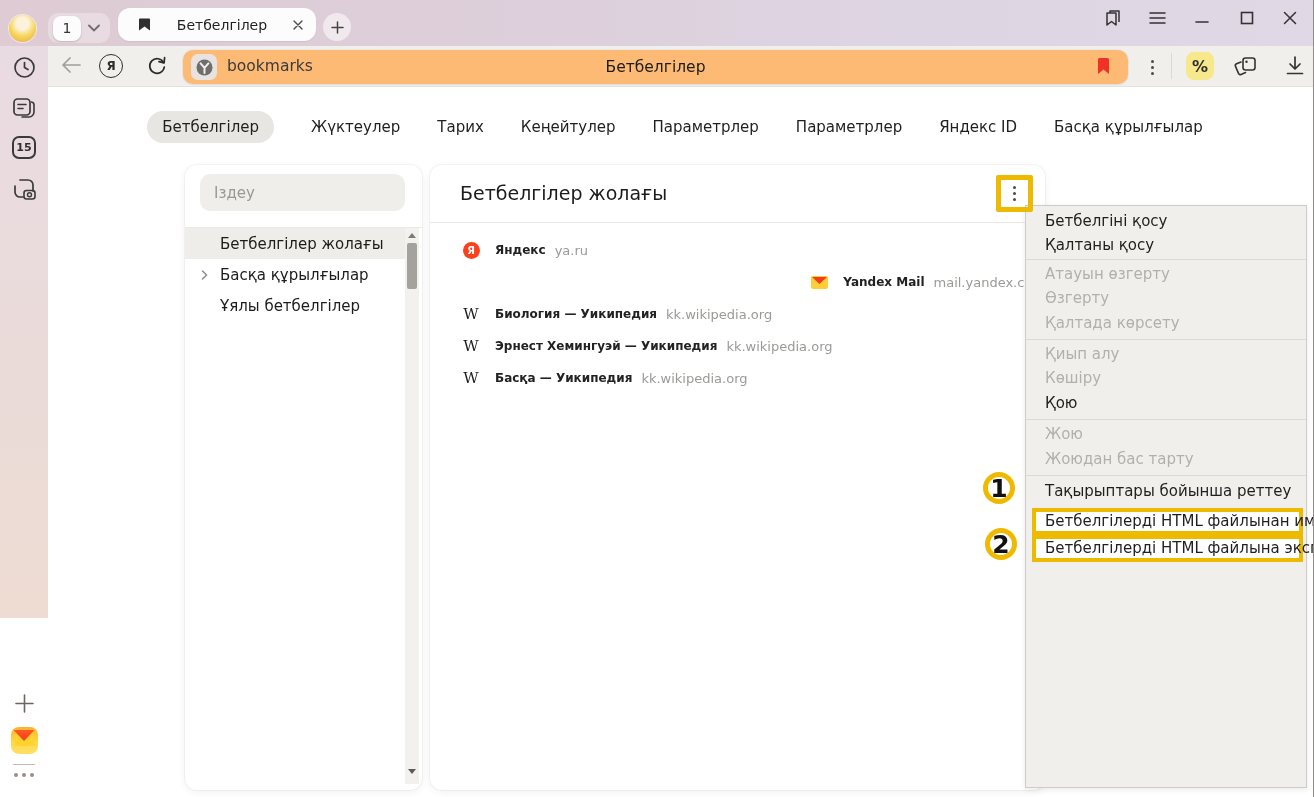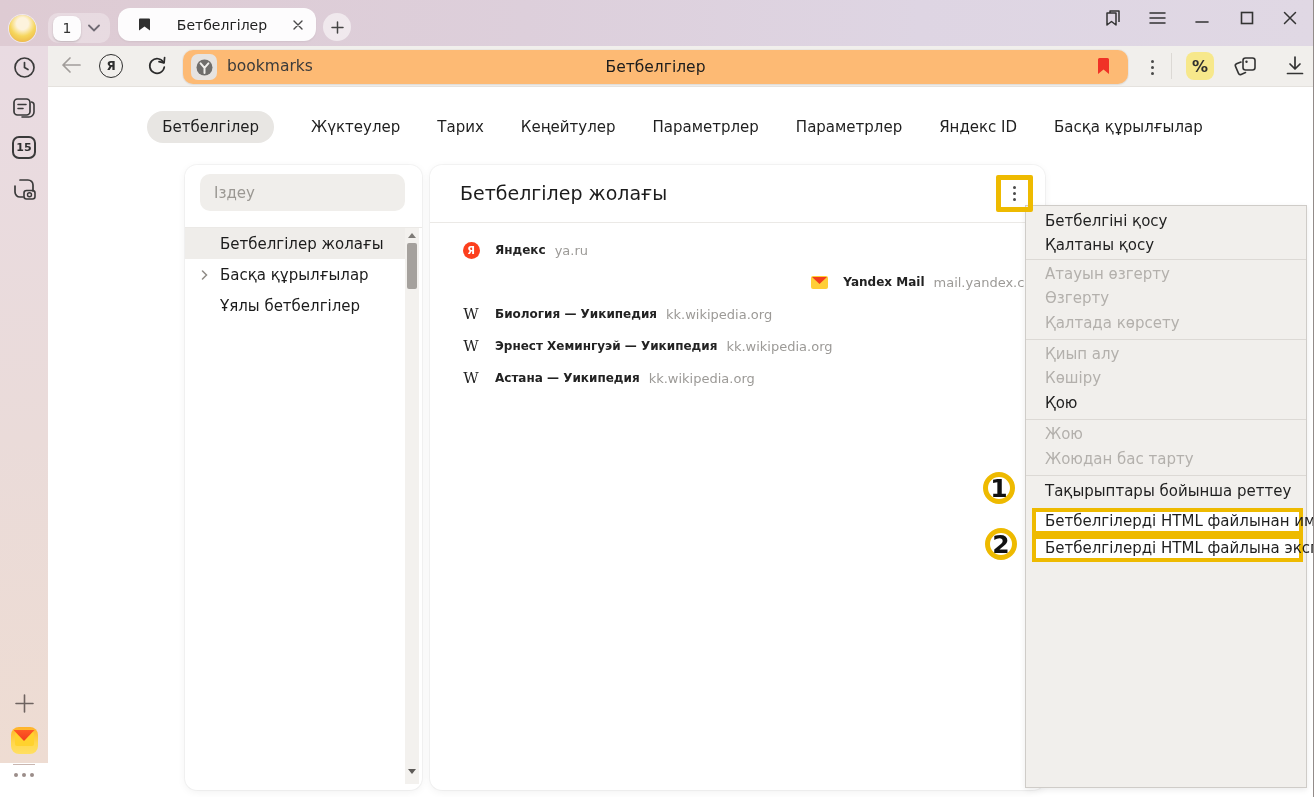--- a/index.html
+++ b/index.html
@@ -38,21 +38,21 @@
                background:#e6e3e0; display:flex; align-items:center; justify-content:center; }
   .url-text { position:absolute; left:44px; top:7px; font-size:15.5px; color:#3b3b3b; }
   .url-title { position:absolute; left:0; right:0; top:8px; text-align:center; font-size:15.5px; color:#1c1c1c; }
   .flag { position:absolute; right:18px; top:8px; }
   .vdiv { position:absolute; left:1123px; top:7px; width:1px; height:26px; background:#dcd9d5; }
   .pct-chip { position:absolute; left:1138px; top:6px; width:28px; height:28px; border-radius:8px;
               background:#f7e88b; display:flex; align-items:center; justify-content:center;
               font-size:16px; font-weight:bold; color:#2f2f2f; }
 
   
-  .rail { position:absolute; left:0; top:46px; width:48px; height:717px;
+  .rail { position:absolute; left:0; top:46px; width:48px; height:572px;
           background:linear-gradient(180deg,#e9dbe2 0%,#eadbd9 55%,#eedcd2 100%); }
   .rail-ic { position:absolute; left:0; width:48px; display:flex; justify-content:center; }
   .cal { width:24px; height:23px; border:2px solid #3a3a3a; border-radius:7px; display:flex;
          align-items:center; justify-content:center; font-size:11px; font-weight:bold; color:#2e2e2e; background:transparent; }
   .mailapp { width:27px; height:27px; border-radius:8px; background:linear-gradient(180deg,#ffb229 0%,#ffd84f 60%,#ffdf63 100%);
              position:relative; overflow:hidden; }
   .mailapp::before { content:""; position:absolute; left:4px; top:5px; width:19px; height:14px; border-radius:2px; background:#ffd22e; }
   .mailapp::after { content:""; position:absolute; left:3px; top:3px; width:21px; height:11px;
                     background:linear-gradient(180deg,#ff5a24,#f23c1e); clip-path:polygon(0 0,100% 0,50% 100%); }
   .rail-div { position:absolute; left:13px; width:22px; height:1px; background:#c9b6b0; }
@@ -350,21 +350,21 @@
         <span class="fav">
             <span class="fav-wiki">W</span>
           </span>
         <span class="bt">Эрнест Хемингуэй — Уикипедия</span>
         <span class="bu">kk.wikipedia.org</span>
       </div>
       <div class="bm-row" style="top:197px;">
         <span class="fav">
             <span class="fav-wiki">W</span>
           </span>
-        <span class="bt">Астана — Уикипедия</span>
+        <span class="bt">Басқа — Уикипедия</span>
         <span class="bu">kk.wikipedia.org</span>
       </div>
     </div>
   </div>
 
   <div class="menu">
     <div style="height:3px;"></div>
     <div class="mi">Бетбелгіні қосу</div>
     <div class="mi">Қалтаны қосу</div>
     <div class="sep"></div>

